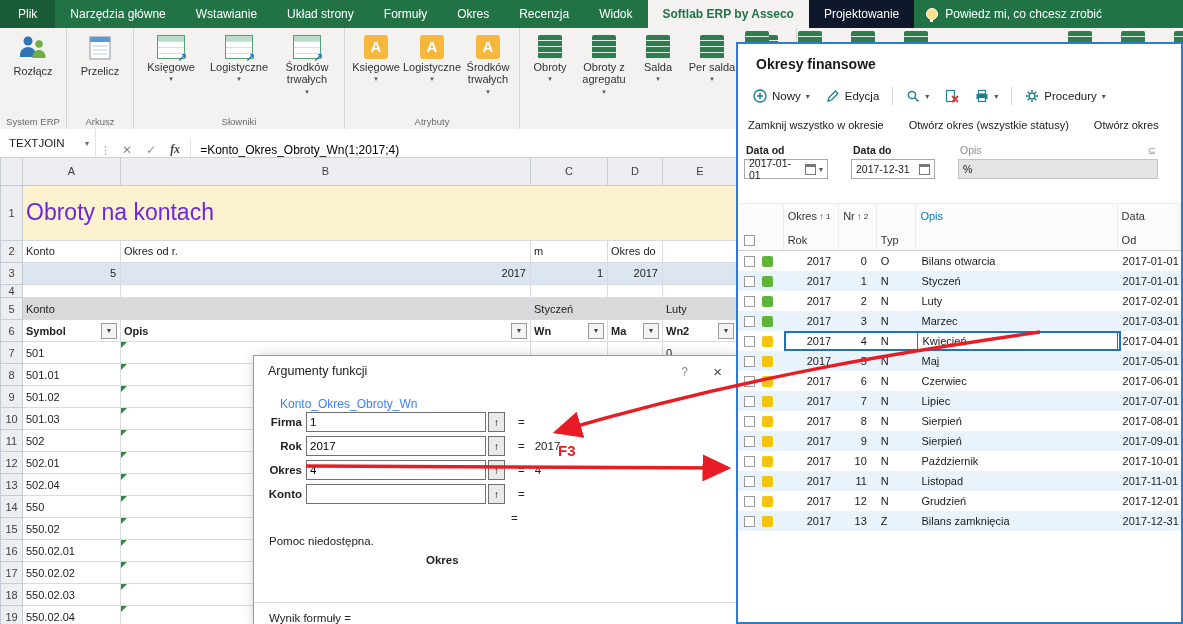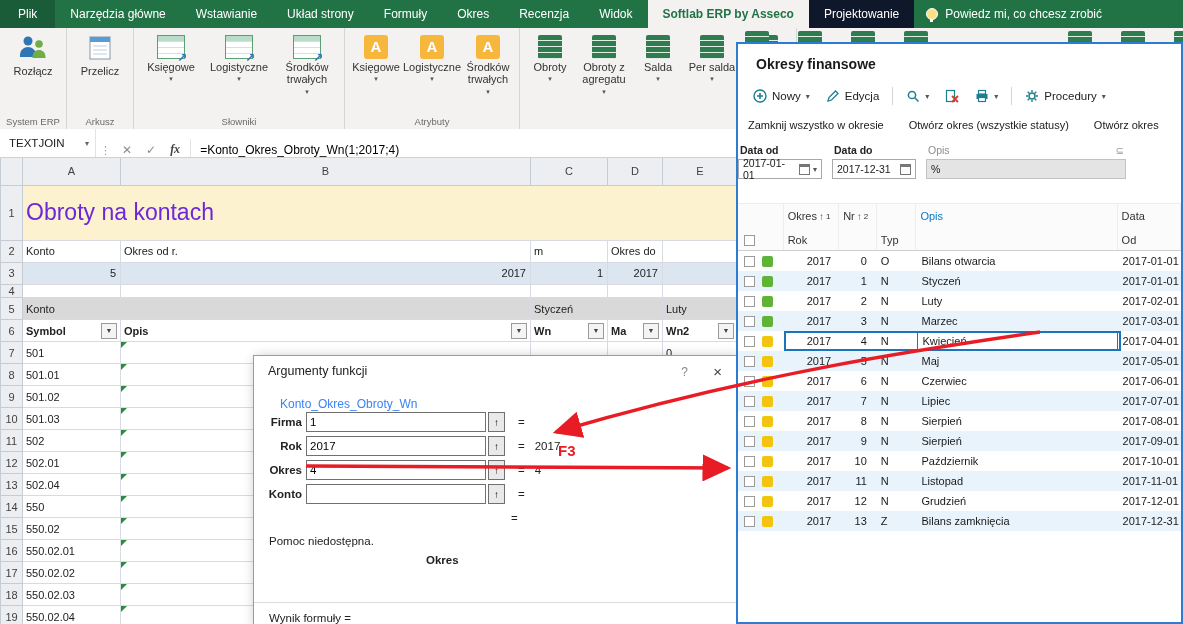--- a/index.html
+++ b/index.html
@@ -81,21 +81,21 @@
 
   
   .panel{position:absolute;left:736px;top:42px;width:447px;height:582px;background:#fff;border:2px solid #2b7cd3;box-sizing:border-box;z-index:40;font-size:11.5px;color:#1a1a1a;overflow:hidden}
   .p-title{padding:12px 0 8px 18px;font-size:14px;font-weight:bold}
   .p-toolbar{display:flex;align-items:center;gap:2px;padding:2px 8px;height:28px}
   .tbtn{display:flex;align-items:center;gap:5px;padding:3px 7px;background:none;border:none;font-size:11.5px;color:#222;font-family:inherit}
   .tbtn svg{display:block}
   .dd8{font-size:8px;color:#555}
   .tsep{width:1px;height:18px;background:#d5d5d5;margin:0 4px}
   .p-links{display:flex;gap:25px;padding:7px 10px 9px;font-size:11px;white-space:nowrap;overflow:hidden}
-  .p-filters{display:flex;gap:10px;padding:4px 0 10px;align-items:flex-end}
+  .p-filters{display:flex;gap:23px;padding:4px 6px 10px;align-items:flex-end}
   .fblock{display:flex;flex-direction:column;gap:3px}
   .flabel{font-size:10.5px;font-weight:bold;color:#222;padding-left:2px}
   .flabel.gray{color:#8d8d8d;font-weight:normal;display:flex;justify-content:space-between;align-items:center}
   .finput{height:20px;border:1px solid #a9a9a9;display:flex;align-items:center;font-size:10.5px;padding:0 4px;gap:3px;background:#fff;box-sizing:border-box}
   .finput .v{flex:1}
   .finput.gray{background:#e4e4e4;border-color:#c2c2c2;width:200px}
   .w82{width:84px}
   .cal{width:11px;height:11px;border:1px solid #777;border-top:3px solid #777;box-sizing:border-box;background:#fff;flex:0 0 auto}
   .subseticon{font-size:10px;color:#9a9a9a;margin-right:2px}
   .p-thead{display:flex;height:46px;border-bottom:1px solid #cfcfcf;border-top:1px solid #ededed;margin-top:14px;background:#fbfbfb}

